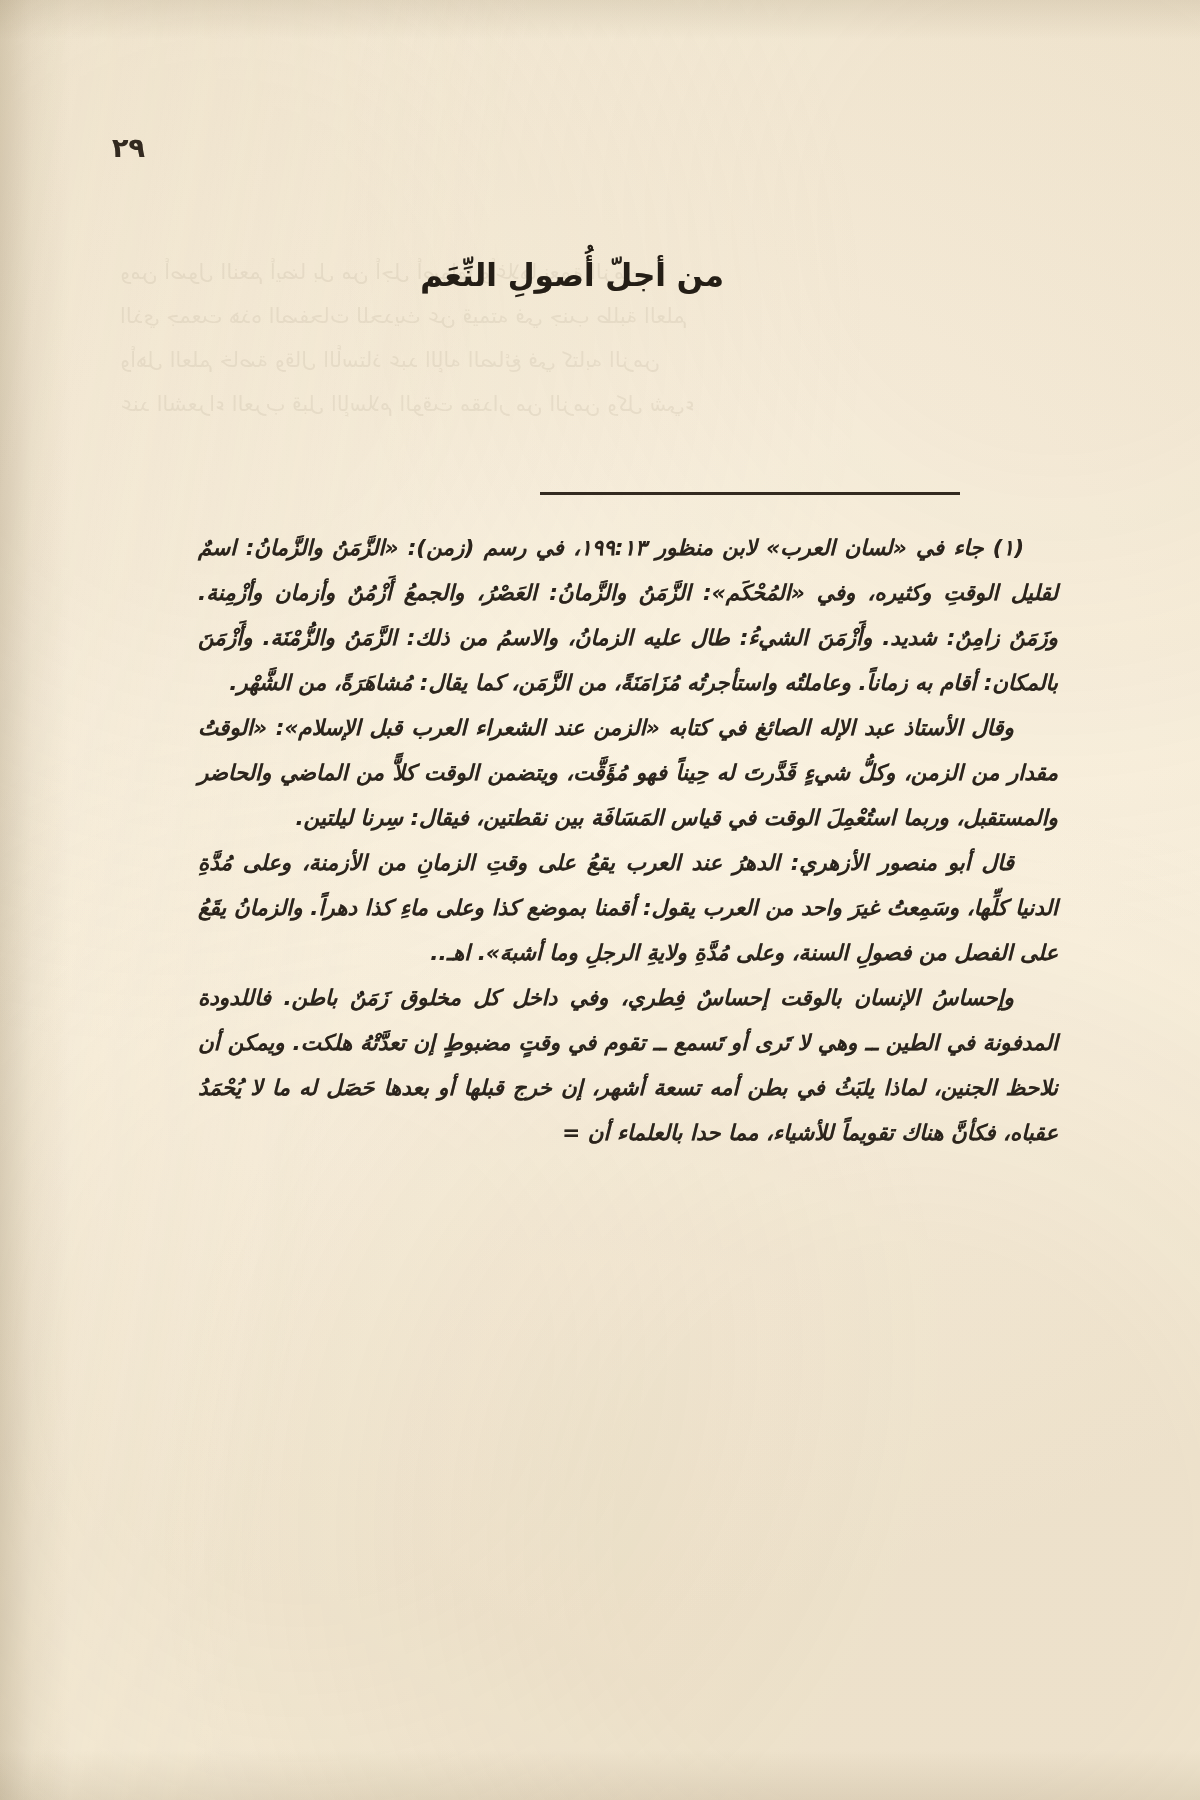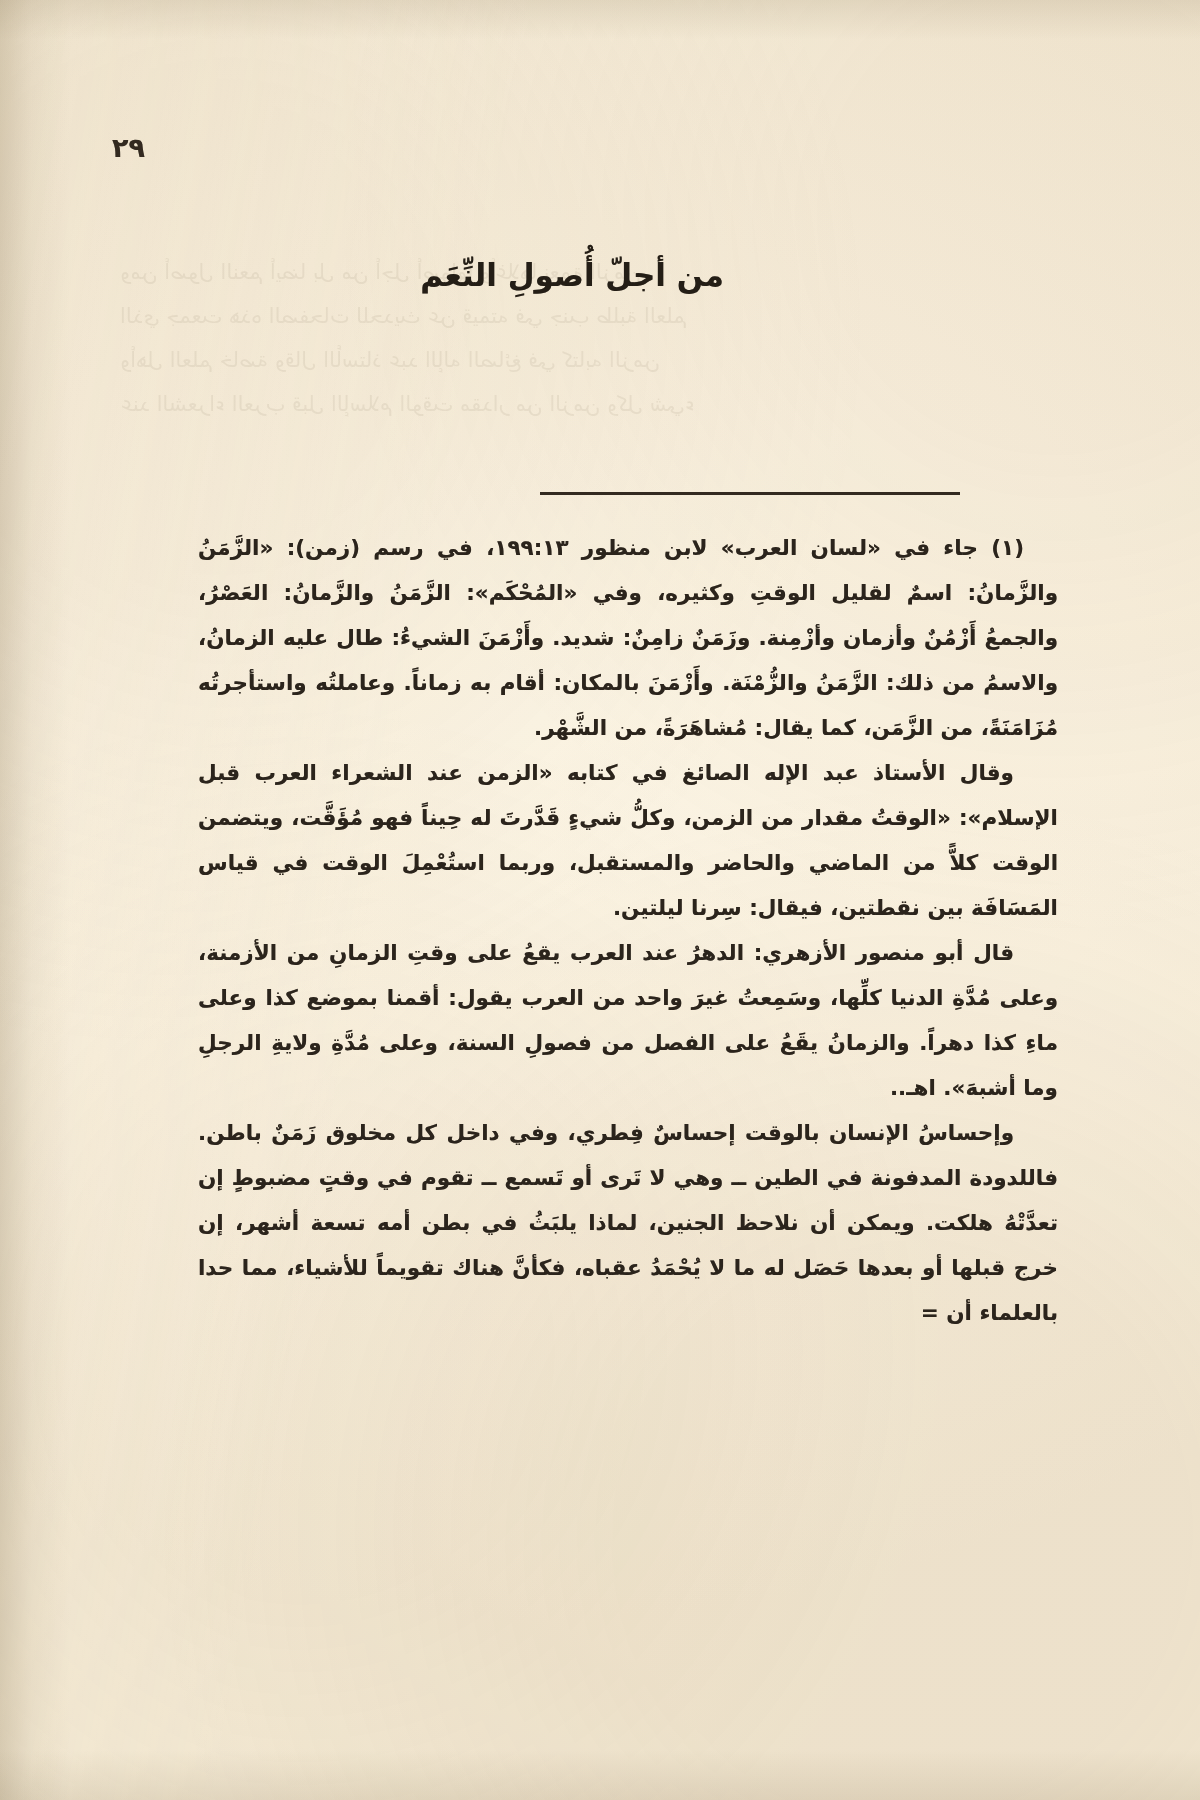--- a/index.html
+++ b/index.html
@@ -142,21 +142,21 @@
     top: 525px;
     right: 142px;
     width: 860px;
     direction: rtl;
     text-align: justify;
     font-size: 21.5px;
     line-height: 45px;
     font-weight: 700;
     color: #2b241c;
   }
-  #footnote-block .fn-para { margin: 0 0 0 0; text-indent: 44px; }
+  #footnote-block .fn-para { margin: 0 0 0 0; text-indent: 44px; font-style: italic; }
   #footnote-block .fn-para.first { text-indent: 34px; }
   #footnote-block .fn-para.cont { text-indent: 44px; }
 
   
   #content { text-rendering: optimizeLegibility; }
   #page-title, #body-block, #footnote-block, #folio {
     text-shadow: 0 0 0.6px rgba(40,32,22,0.45);
   }
 </style>
 </head>

